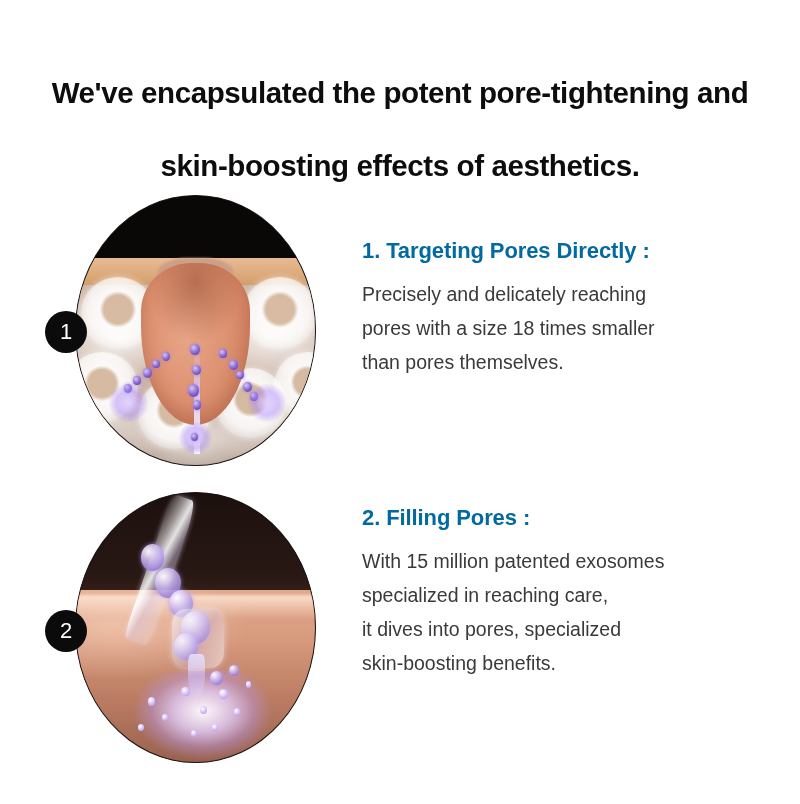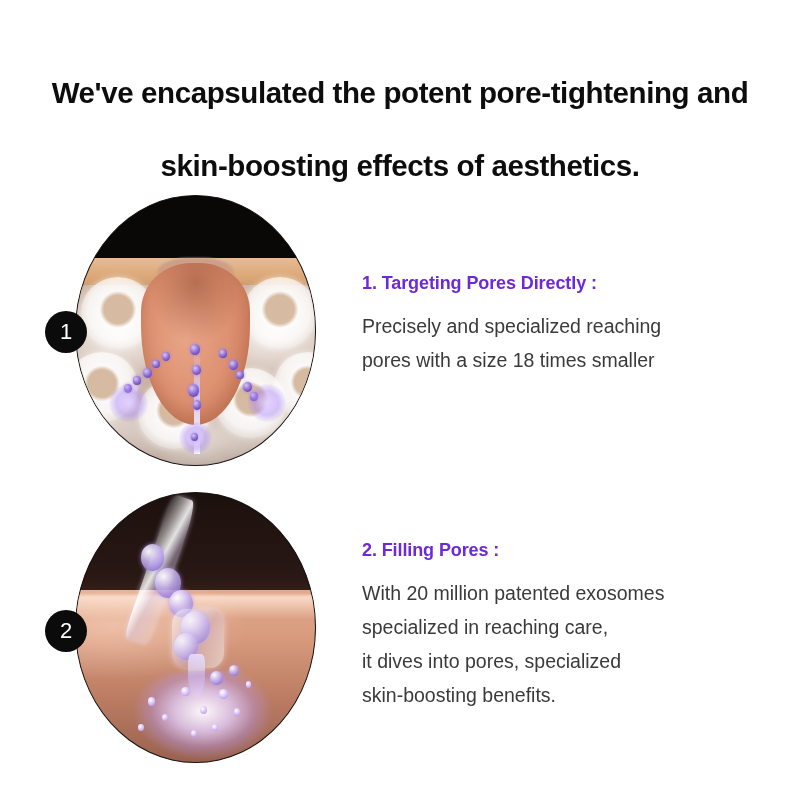--- a/index.html
+++ b/index.html
@@ -232,28 +232,27 @@
   
   .text-col {
     position: absolute;
     left: 362px;
     width: 410px;
   }
   #row-1 .text-col { top: 42px; }
   #row-2 .text-col { top: 12px; }
 
   .step-title {
-    color: #6d28d9;
+    color: #0369a1;
     font-weight: 700;
-    font-size: 18px;
+    font-size: 22px;
     line-height: 28px;
     letter-spacing: -0.1px;
     margin-bottom: 12px;
     white-space: nowrap;
-    margin-top: 32px;
   }
   .step-body { color: #3a3a3a; font-size: 19.5px; line-height: 34px; font-weight: 400; }
   .step-body .bl { display: block; white-space: nowrap; }
 </style>
 </head>
 <body>
 
 <div id="page">
 
   <div id="headline">
@@ -301,22 +300,23 @@
           <div class="pdot" style="left:73%; top:73%; width:3.2%; height:3.2%;"></div>
           <div class="glow" style="left:72%; top:70%; width:16%; height:14%;"></div>
         </div>
       </div>
       <div class="badge">1</div>
     </div>
 
     <div class="text-col">
       <div class="step-title">1. Targeting Pores Directly :</div>
       <div class="step-body">
-        <span class="bl">Precisely and specialized reaching</span>
+        <span class="bl">Precisely and delicately reaching</span>
         <span class="bl">pores with a size 18 times smaller</span>
+        <span class="bl">than pores themselves.</span>
       </div>
     </div>
   </div>
 
   <div class="row" id="row-2">
 
     <div class="figure-wrap">
       <div class="figure">
         <div class="art2">
           <div class="dark-top"></div>
@@ -349,21 +349,21 @@
           <div class="bubble" style="left:56%; top:66%; width:5.4%; height:5.4%;"></div>
           <div class="bubble" style="left:64%; top:64%; width:4.2%; height:4.2%;"></div>
         </div>
       </div>
       <div class="badge">2</div>
     </div>
 
     <div class="text-col">
       <div class="step-title">2. Filling Pores :</div>
       <div class="step-body">
-        <span class="bl">With 20 million patented exosomes</span>
+        <span class="bl">With 15 million patented exosomes</span>
         <span class="bl">specialized in reaching care,</span>
         <span class="bl">it dives into pores, specialized</span>
         <span class="bl">skin-boosting benefits.</span>
       </div>
     </div>
   </div>
 
 </div>
 
 </body></html>

